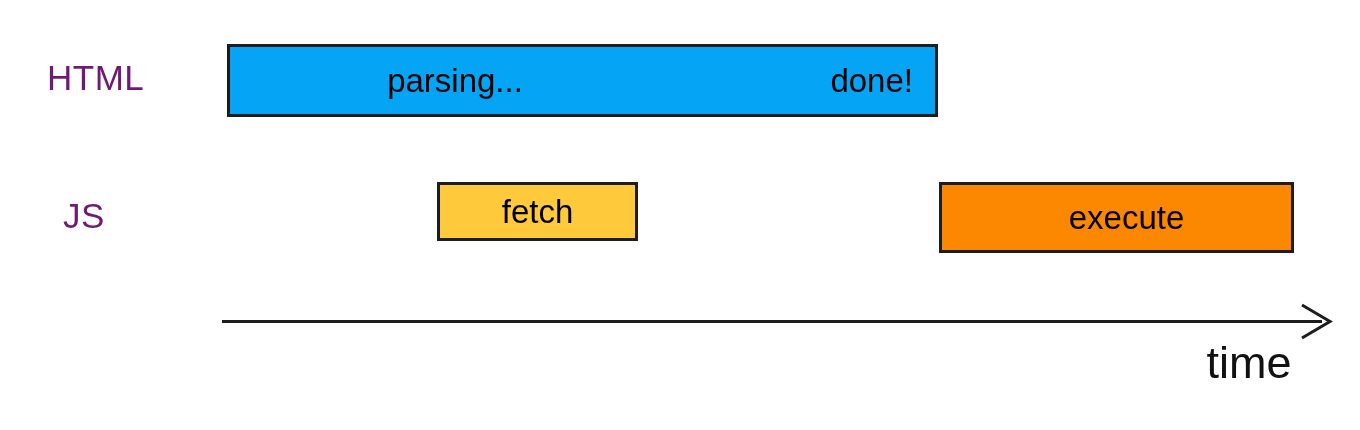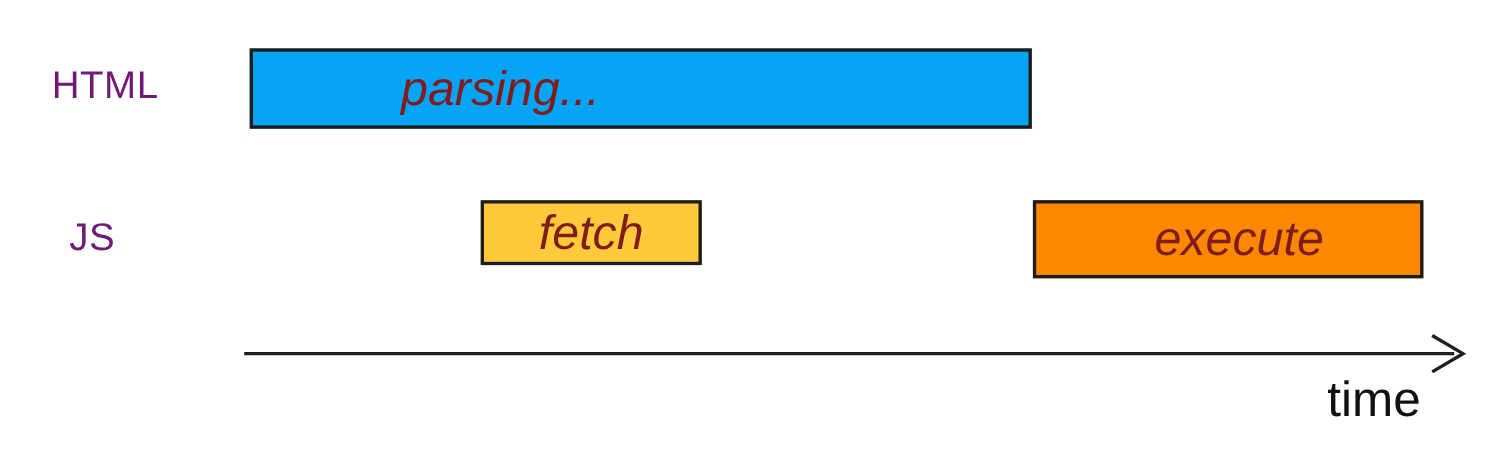--- a/index.html
+++ b/index.html
@@ -26,23 +26,22 @@
   .row-label.html { left: 47px; top: 58px; }
   .row-label.js   { left: 63px; top: 196px; }
 
   .bar {
     position: absolute;
     box-sizing: border-box;
     border: 3px solid #1d1d1d;
     display: flex;
     align-items: center;
     justify-content: center;
-    font-size: 44px;
-    color: #7f1d1d;
-    font-style: italic;
+    font-size: 33px;
+    color: #000000;
   }
   .bar.parse {
     left: 227px; top: 44px;
     width: 711px; height: 73px;
     background: #05a4f4;
   }
   .bar.fetch {
     left: 437px; top: 182px;
     width: 201px; height: 59px;
     background: #ffc93c;
@@ -84,20 +83,21 @@
 </style>
 </head>
 <body>
 
 <div class="canvas">
 
   <div class="row-label html">HTML</div>
 
   <div class="bar parse">
     <span class="parse-mid">parsing...</span>
+    <span class="parse-end">done!</span>
   </div>
 
   <div class="row-label js">JS</div>
 
   <div class="bar fetch">
     <span>fetch</span>
   </div>
 
   <div class="bar execute">
     <span>execute</span>

